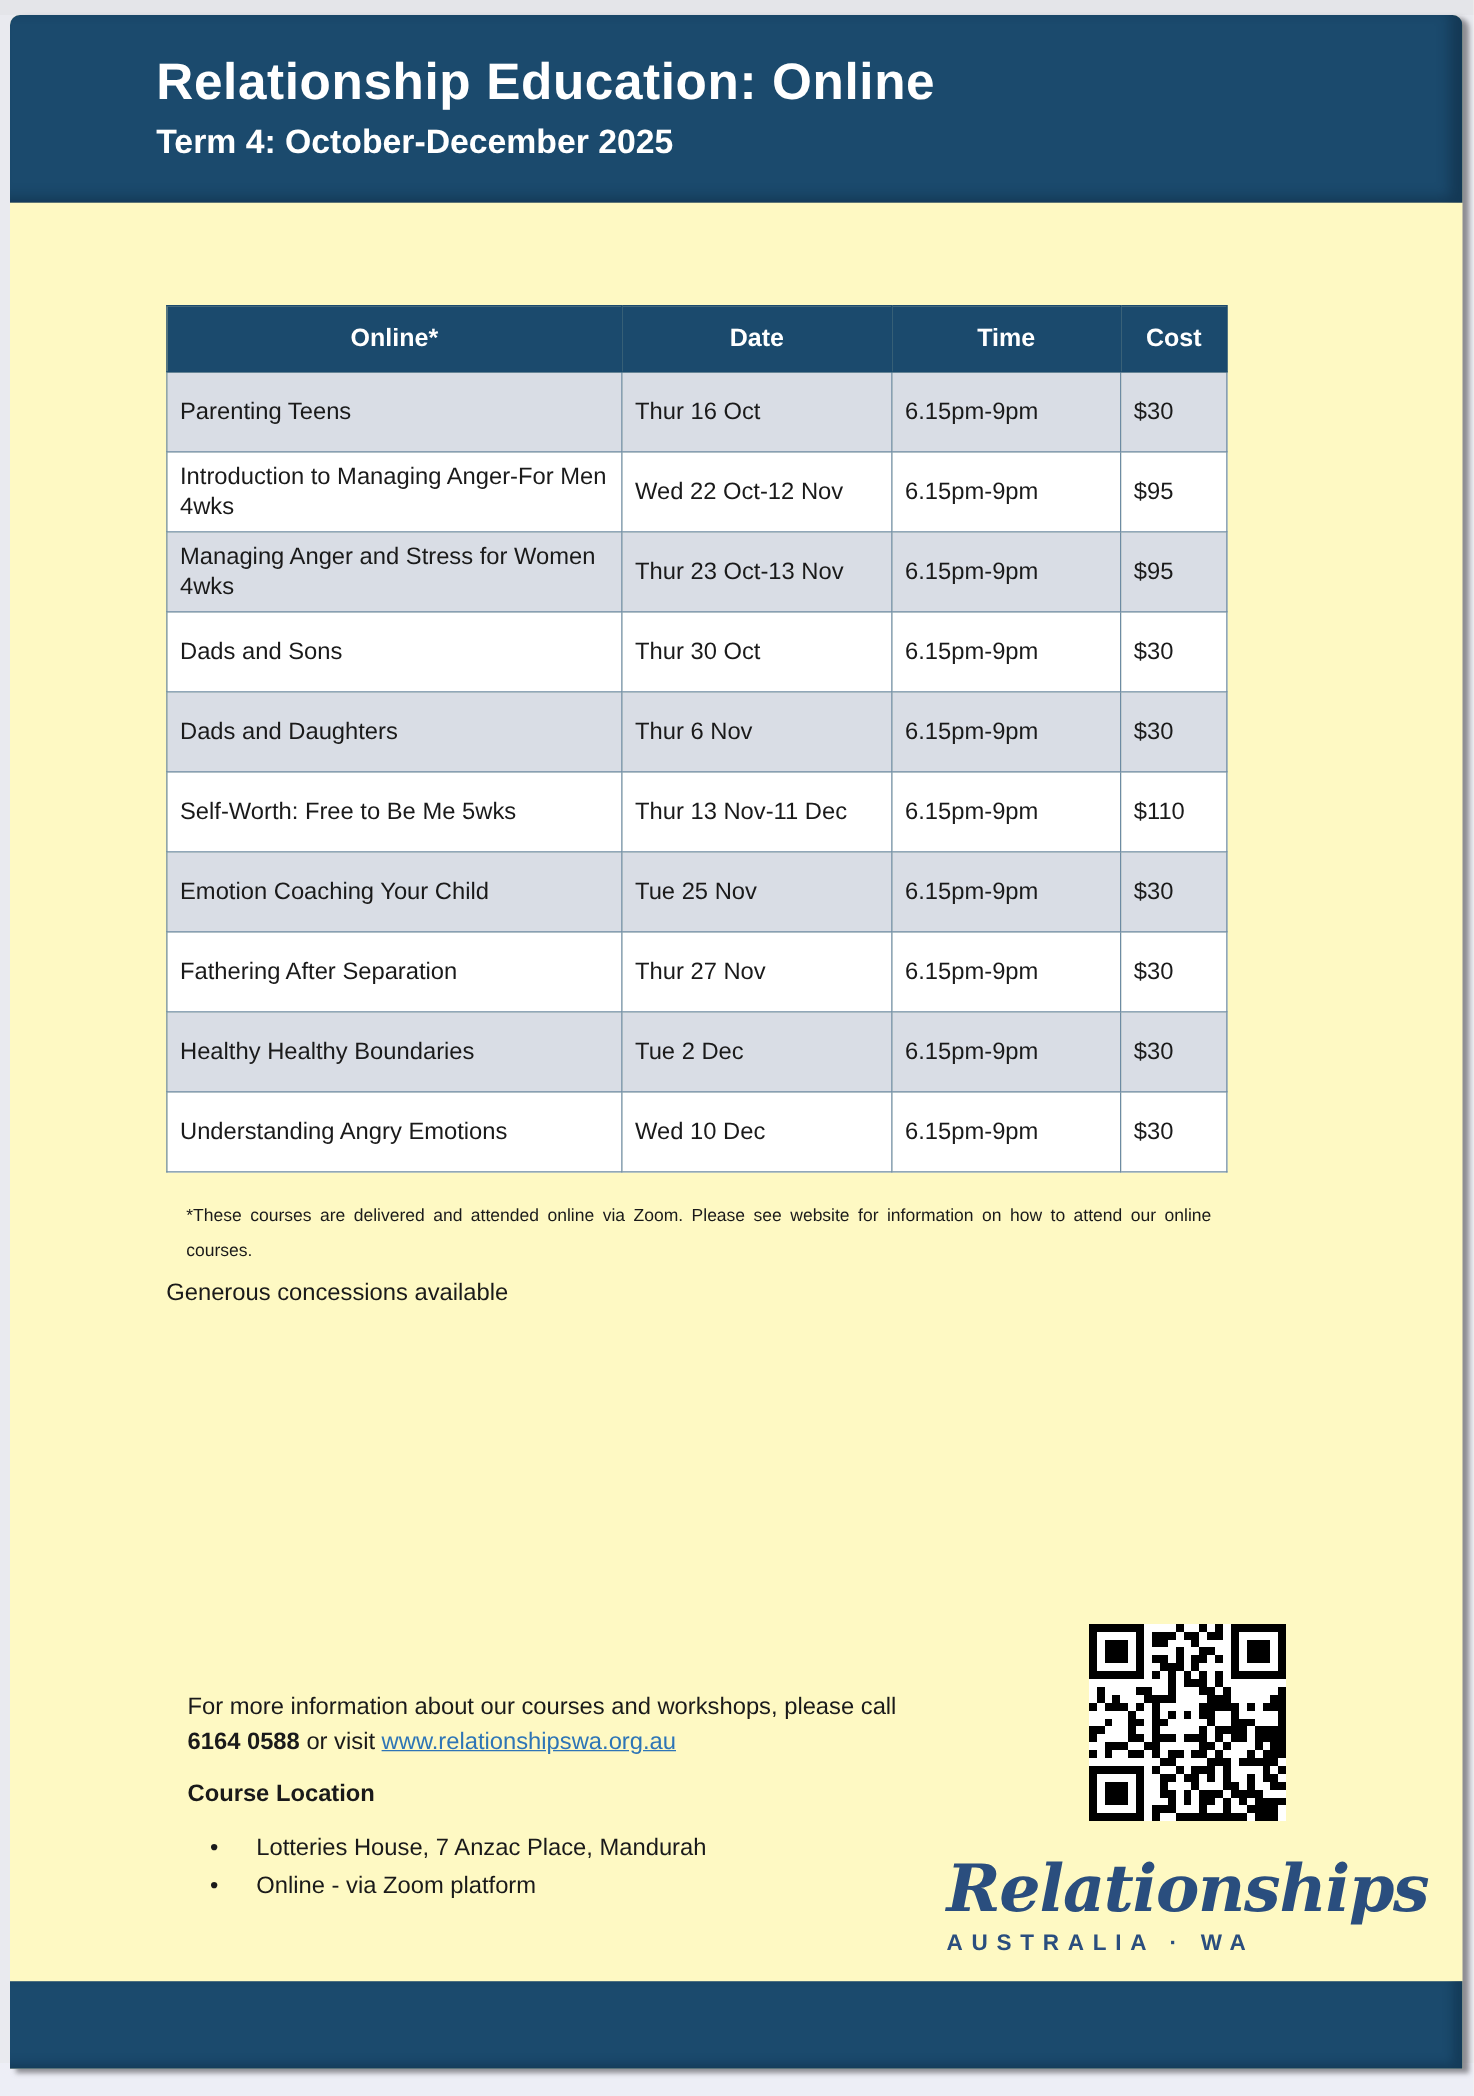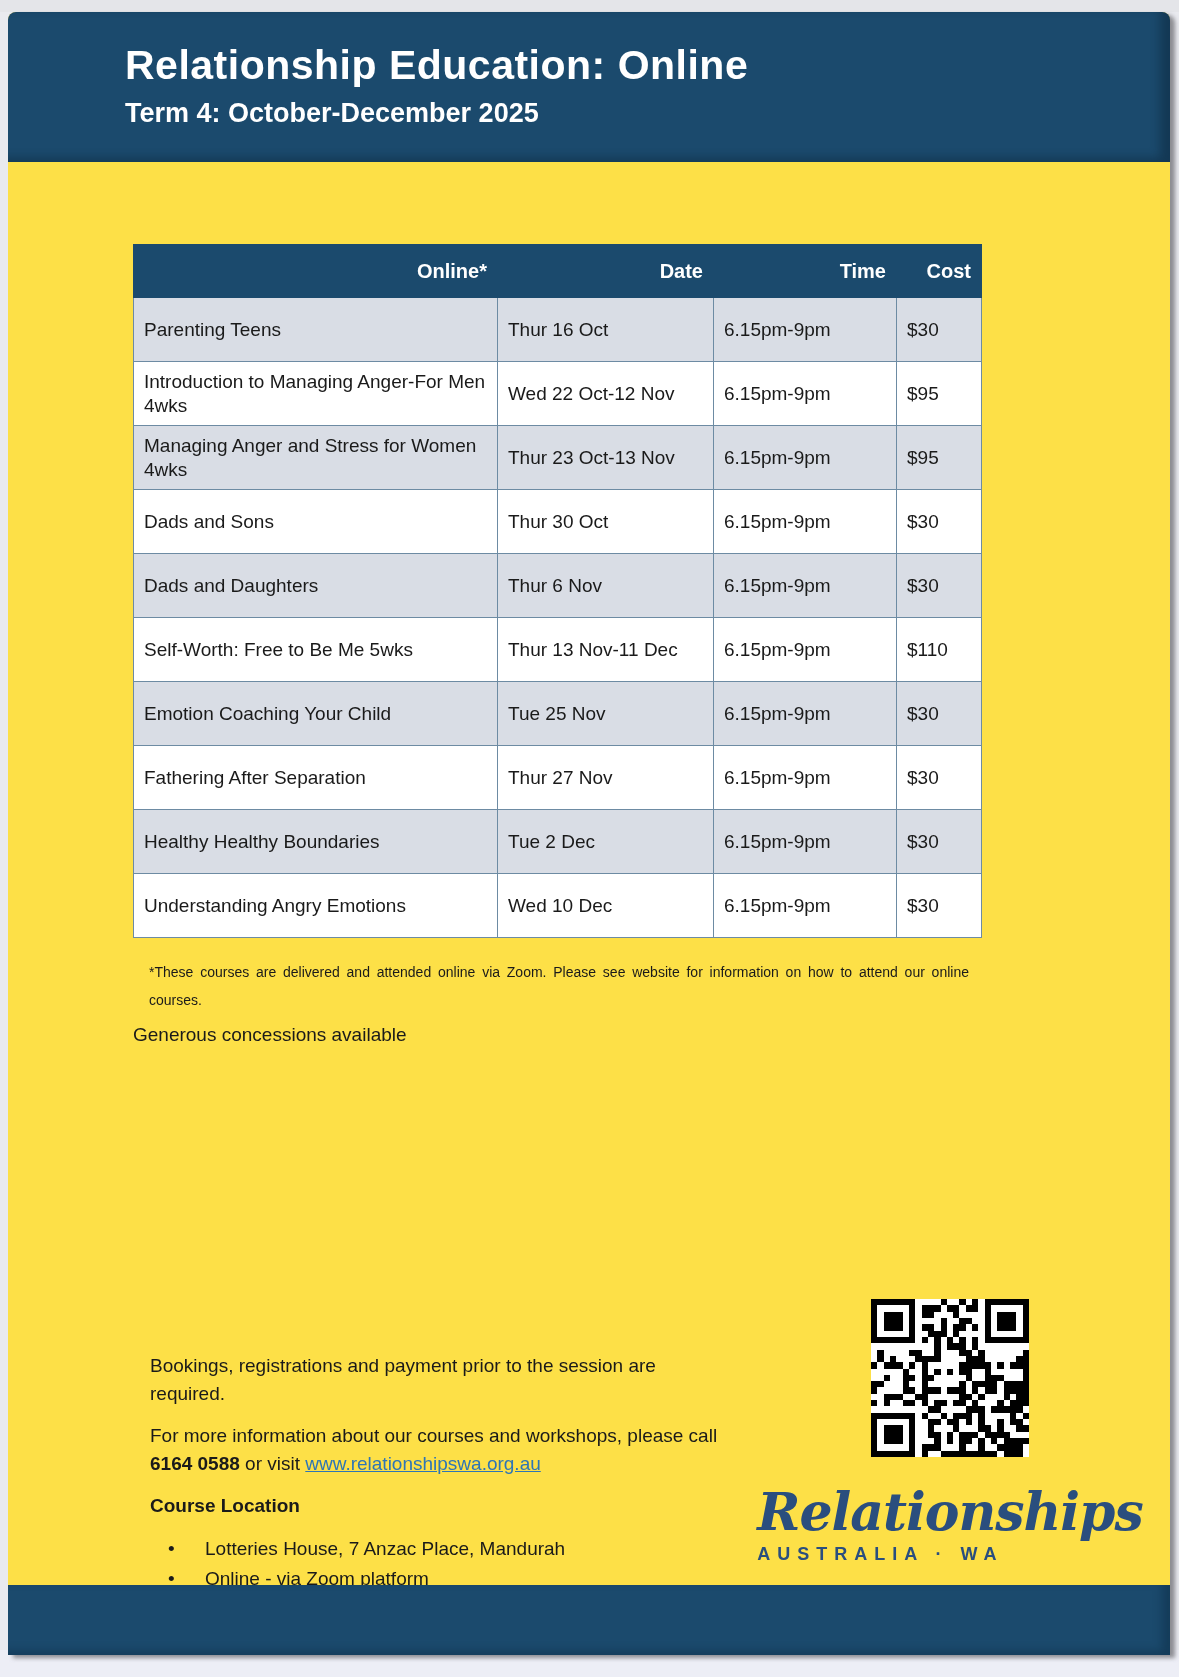--- a/index.html
+++ b/index.html
@@ -6,21 +6,21 @@
   body{
     width:1179px;height:1677px;
     background:linear-gradient(#e4e5e9 0 12px,#e9eaef 12px 1650px,#edeef6 1650px 100%);
     font-family:"Liberation Sans",sans-serif;
     position:relative;
     overflow:hidden;
   }
   .page{
     position:absolute;left:8px;top:12px;
     width:1162px;height:1643px;
-    background:#fde047;
+    background:#fef9c3;
     border-radius:8px 8px 0 0;
     box-shadow:5px 3px 4px rgba(110,110,115,0.75);
     overflow:hidden;
   }
   
   .banner{
     height:150px;
     background:#1b4a6d;
     box-shadow:inset -10px -4px 10px rgba(10,35,55,0.45);
     color:#ffffff;
@@ -38,21 +38,21 @@
     table-layout:fixed;
     font-size:19px;
     color:#1a1a1a;
   }
   table.courses col.c1{width:364px;}
   table.courses col.c2{width:216px;}
   table.courses col.c3{width:183px;}
   table.courses col.c4{width:85px;}
   table.courses thead th{
     background:#1b4a6d;color:#ffffff;
-    text-align:right;font-size:20px;font-weight:bold;
+    text-align:center;font-size:20px;font-weight:bold;
     height:52px;padding:0 10px;
     border:1px solid #1b4a6d;
   }
   table.courses tbody td{
     border:1px solid #6d8ba3;
     padding:4px 10px;
     height:55px;
     vertical-align:middle;
     line-height:24px;
     background:#ffffff;
@@ -201,21 +201,20 @@
             <td>$30</td>
           </tr>
         </tbody>
     </table>
 
     <p class="footnote">*These courses are delivered and attended online via Zoom. Please see website for information on how to attend our online courses.</p>
     <p class="concessions">Generous concessions available</p>
 
     <div class="bottom">
       <div class="bottom-left">
-        <p>Bookings, registrations and payment prior to the session are required.</p>
         <p><span>For more information about our courses and workshops, please call </span><strong>6164 0588</strong><span> or visit </span><a href="#">www.relationshipswa.org.au</a></p>
         <p class="loc-head">Course Location</p>
         <ul class="locations" id="location-list">
             <li>Lotteries House, 7 Anzac Place, Mandurah</li>
             <li>Online - via Zoom platform</li>
           </ul>
       </div>
       <div class="bottom-right">
         <svg class="qr" id="qr-svg" viewBox="0 0 25 25" shape-rendering="crispEdges">
             <rect width="25" height="25" fill="#fff"></rect>

